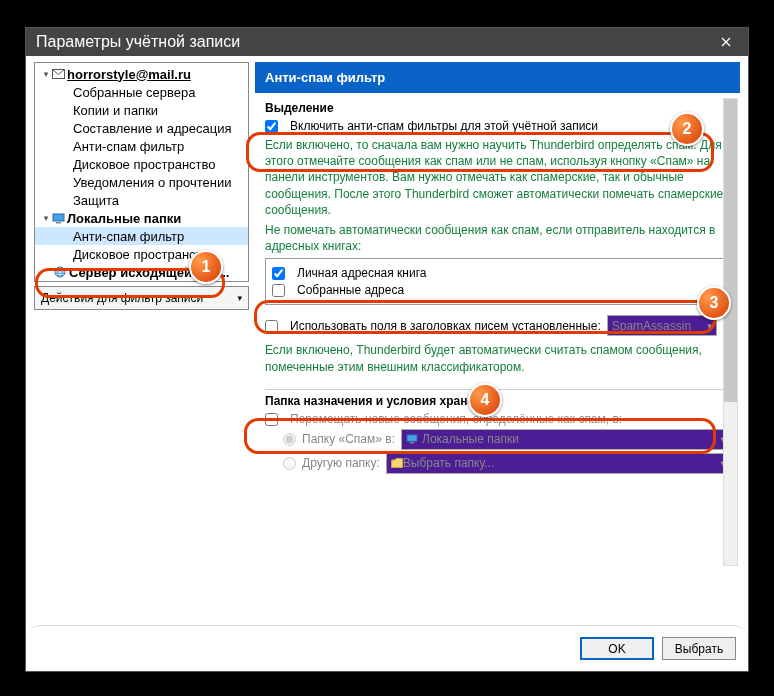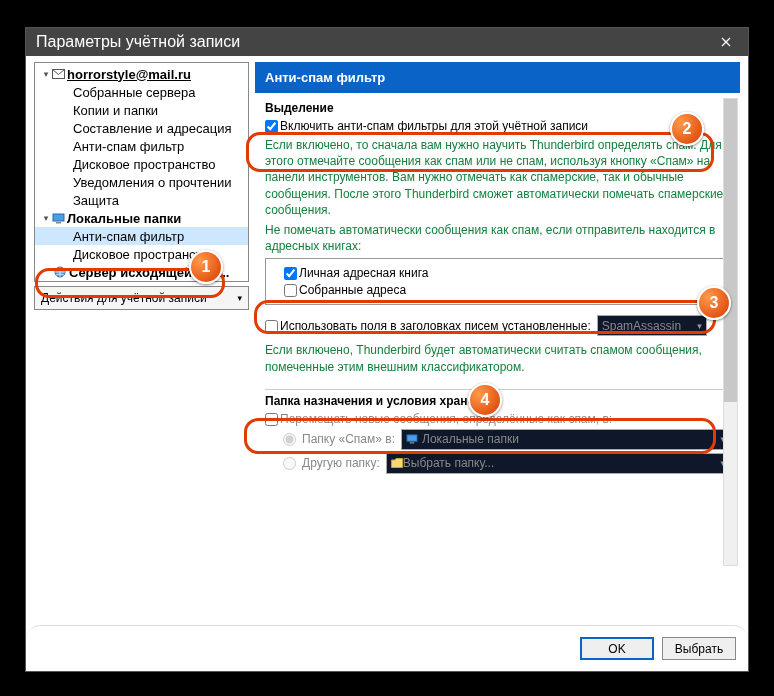--- a/index.html
+++ b/index.html
@@ -17,27 +17,27 @@
   .tree-item .lbl { font-size: 13px; }
   .indent1 { padding-left: 18px; }
   .indent2 { padding-left: 38px; }
   .bold { font-weight: 700; text-decoration: underline; }
   .boldnl { font-weight: 700; }
   .main { flex: 1; position: relative; margin: 6px 8px 0 3px; overflow: hidden; }
   .main-header { background: #0a64c8; color: #fff; font-weight: 700; padding: 8px 10px; font-size: 13px; }
   .main-body { padding: 8px 10px; overflow: hidden; position: relative; height: 520px; }
   .group-title { font-weight: 700; margin-bottom: 4px; }
   .desc { color: #15803d; line-height: 1.35; margin: 4px 0; }
-  .chk { display: flex; align-items: center; gap: 2px; margin: 2px 0; }
+  .chk { display: flex; align-items: center; gap: 12px; margin: 2px 0; }
   .chk input { margin-top: 1px; }
   .listbox { border: 1px solid #999; padding: 4px 6px; margin: 4px 0 10px; }
-  .listbox .chk { margin: 3px 12px; }
+  .listbox .chk { margin: 3px 0; }
   .hdrline { display: flex; align-items: center; gap: 6px; margin: 6px 0; }
   select, .sel-dis { border: 1px solid #aaa; height: 21px; padding: 1px 4px; font-size: 12px; }
-  .sel-dis { background: #0f172a; color: #888; display: inline-flex; align-items: center; justify-content: space-between; gap: 8px; min-width: 0; }
+  .sel-dis { background: #4c1d95; color: #888; display: inline-flex; align-items: center; justify-content: space-between; gap: 8px; min-width: 0; }
   .sel-dis .chev { color: #999; font-size: 9px; }
   .radio-row { display: flex; align-items: center; gap: 6px; margin: 3px 0 3px 18px; color: #888; }
   .radio-row .sel-dis { flex: 1; }
   .footer { position: absolute; bottom: 0; left: 0; right: 0; height: 46px; display: flex; align-items: center; justify-content: flex-end; gap: 8px; padding: 0 12px; border-top: 1px solid #ddd; border-radius: 15px; }
   .footer button { min-width: 74px; height: 23px; border: 1px solid #888; background: #efefef; cursor: pointer; }
   .footer .ok { border: 2px solid #0a64c8; }
   .actions-btn { margin: 4px 0 0 8px; width: 215px; height: 24px; border: 1px solid #888; background: #f5f5f5; display: flex; align-items: center; justify-content: space-between; padding: 0 6px; cursor: pointer; }
   .actions-btn .chev { font-size: 9px; }
   .scrollbar { position: absolute; right: 2px; top: 36px; bottom: 50px; width: 15px; background: #f0f0f0; border: 1px solid #ddd; }
   .scrollbar .thumb { position: absolute; top: 0; left: 0; right: 0; height: 65%; background: #c8c8c8; }
@@ -119,21 +119,21 @@
           <span class="icon">
             <svg width="12" height="12" viewBox="0 0 12 12">
                 <circle cx="6" cy="6" r="5" fill="#4aa0e8" stroke="#2a6aa8"></circle>
                 <path d="M1 6 H11 M6 1 V11 M2 3 Q6 5 10 3 M2 9 Q6 7 10 9" stroke="#fff" stroke-width="0.7" fill="none"></path>
               </svg>
           </span>
           <span class="lbl boldnl">Сервер исходящей поч...</span>
         </div>
       </div>
       <div class="actions-btn">
-        <span>Действия для учётной записи</span>
+        <span>Действия для фильтр записи</span>
         <span class="chev">▾</span>
       </div>
     </div>
 
     <div class="main">
       <div class="main-header">Анти-спам фильтр</div>
       <div class="main-body">
         <div class="group-title">Выделение</div>
 
         <label class="chk">

